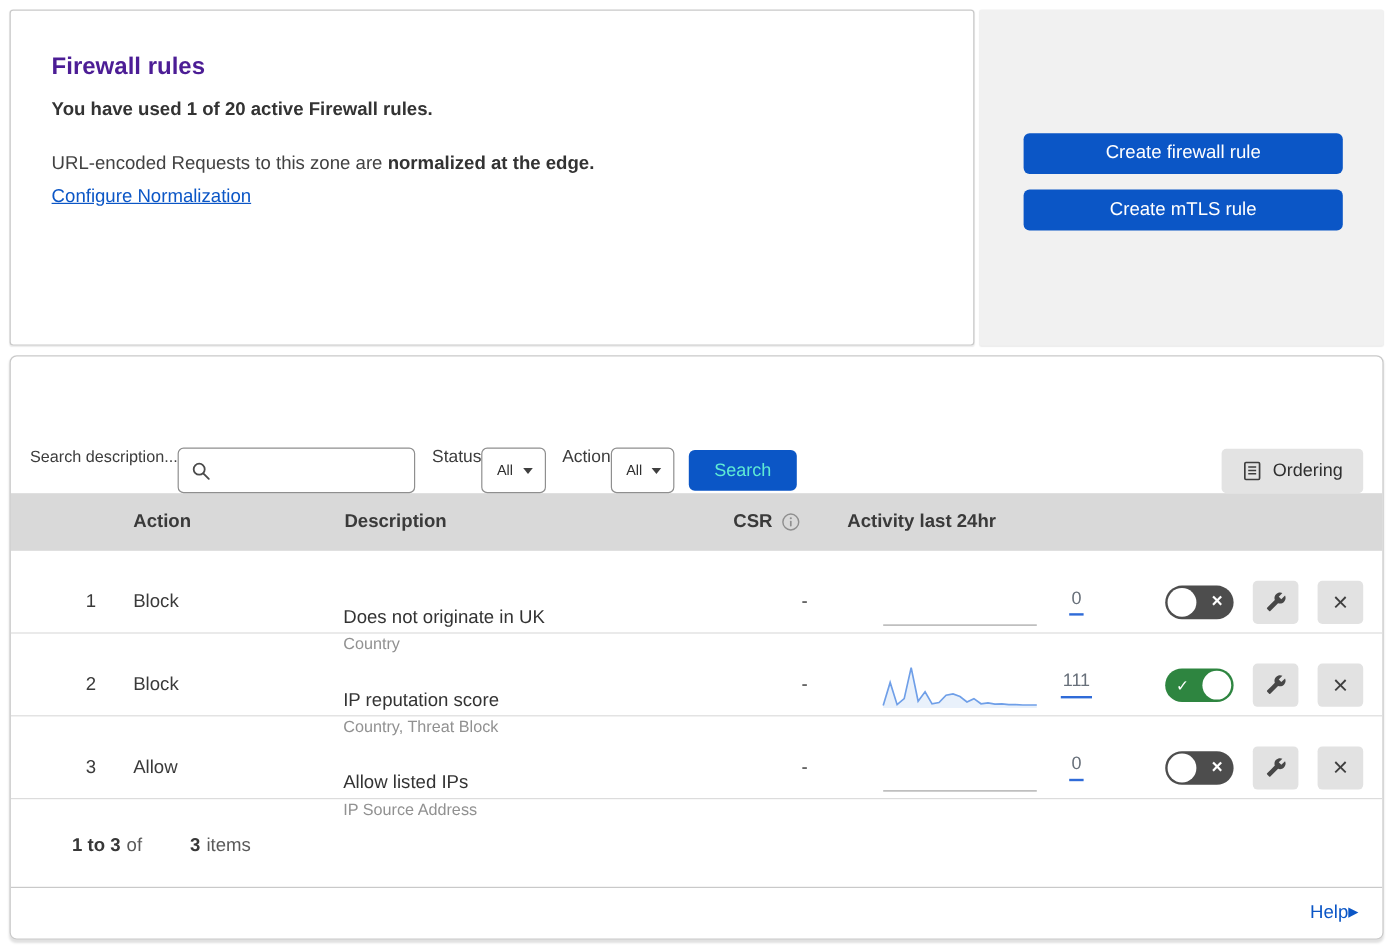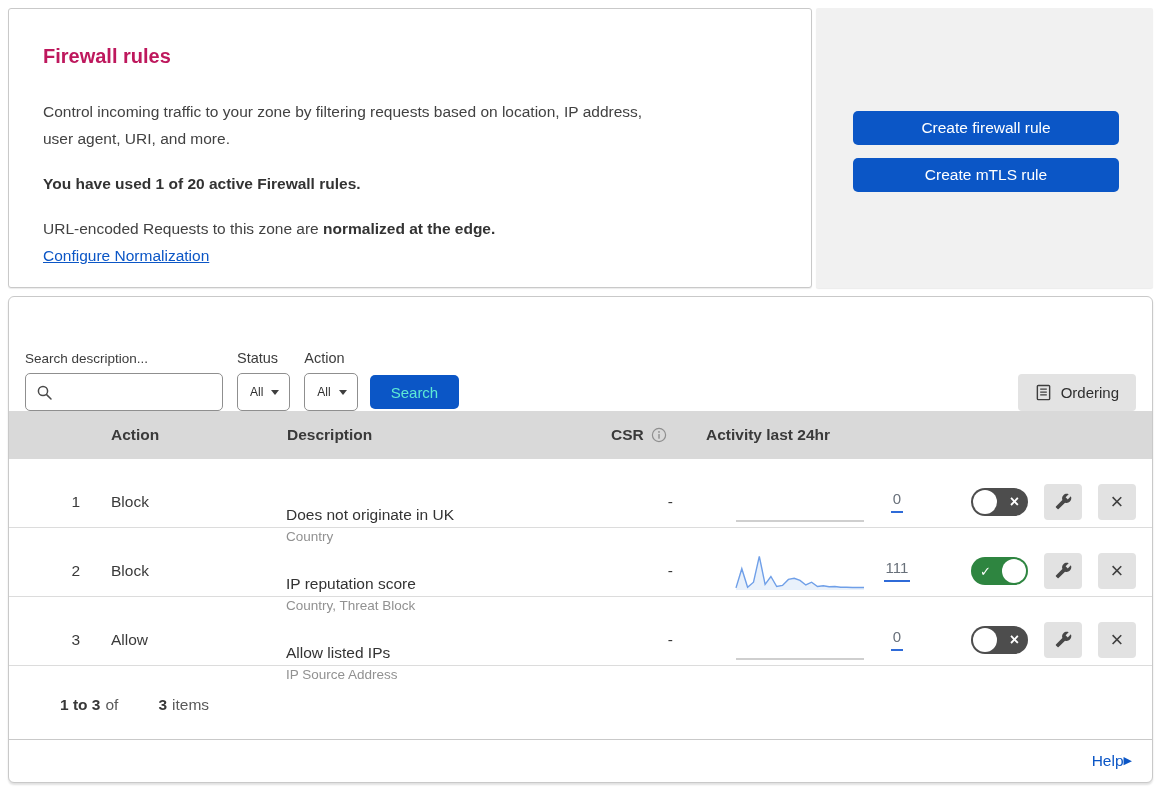--- a/index.html
+++ b/index.html
@@ -8,42 +8,42 @@
     width: 1161px; height: 791px;
     font-family: "Liberation Sans", "DejaVu Sans", sans-serif;
     color: #383838; position: relative; overflow: hidden;
   }
   .top { display: flex; gap: 4px; padding: 8px 8px 0 8px; }
   .intro-card {
     width: 804px; height: 280px; background: #fff;
     border: 1px solid #c9c9c9; border-radius: 3px;
     padding: 36px 34px 0 34px; box-shadow: 0 1px 1px rgba(0,0,0,0.08);
   }
-  .page-title { font-size: 20px; font-weight: 600; color: #be185d; margin-bottom: 30px; }
+  .page-title { font-size: 20px; font-weight: 600; color: #4c1d95; margin-bottom: 15px; }
   .intro-desc { font-size: 15.5px; color: #424242; line-height: 27px; margin-bottom: 23px; max-width: 740px; }
   .usage-note { font-size: 15.5px; font-weight: 700; color: #333; margin-bottom: 27px; }
   .norm-line { font-size: 15.5px; color: #424242; margin-bottom: 9px; }
   .norm-line .bold { font-weight: 700; color: #333; }
   .text-link { color: #0b56c6; text-decoration: underline; font-size: 15.5px; cursor: pointer; }
   .cta-panel {
     flex: 1; height: 280px; background: #f1f1f1; border-radius: 2px;
     padding: 103px 34px 0 37px; box-shadow: 0 1px 1px rgba(0,0,0,0.08);
   }
   .cta-btn {
     display: block; width: 100%; height: 34px; background: #0b56c6; color: #fff;
     border: none; border-radius: 5px; font-size: 15.5px; font-family: inherit;
     margin-bottom: 13px; cursor: pointer;
   }
   .main-card {
     margin: 8px; height: 487px; background: #fff;
     border: 1px solid #c9c9c9; border-radius: 6px; overflow: hidden;
     box-shadow: 0 2px 2px rgba(0,0,0,0.12);
   }
   .filter-bar { height: 114px; padding: 20px 16px 0 16px; display: flex; align-items: flex-end; }
-  .fgroup { display: flex; flex-direction: column; }
+  .fgroup { display: flex; flex-direction: row; }
   .flabel { font-size: 13.5px; color: #3c3c3c; margin-bottom: 7px; }
   .flabel.lg { font-size: 14.5px; }
   .search-wrap { position: relative; width: 198px; }
   .search-input {
     width: 198px; height: 38px; border: 1px solid #8f8f8f; border-radius: 5px;
     padding: 0 10px 0 36px; font-size: 15px; font-family: inherit; color: #333;
     outline: none; background: #fff;
   }
   .search-icon-box { position: absolute; left: 11px; top: 11px; pointer-events: none; }
   .select-box {
@@ -109,24 +109,20 @@
   }
   .help-link { color: #0b56c6; font-size: 15.5px; display: flex; align-items: center; gap: 0; cursor: pointer; }
   .help-arrow { font-size: 11px; line-height: 1; }
 </style>
 </head>
 <body>
 
 <div class="top">
   <div class="intro-card">
     <div class="page-title">Firewall rules</div>
-    <div class="intro-desc">
-      <span>Control incoming traffic to your zone by filtering requests based on location, IP address,</span><br>
-      <span>user agent, URI, and more.</span>
-    </div>
     <div class="usage-note">You have used 1 of 20 active Firewall rules.</div>
     <div class="norm-line">
       <span>URL-encoded Requests to this zone are </span><span class="bold">normalized at the edge.</span>
     </div>
     <span class="text-link">Configure Normalization</span>
   </div>
   <div class="cta-panel">
     <button class="cta-btn">Create firewall rule</button>
     <button class="cta-btn">Create mTLS rule</button>
   </div>

